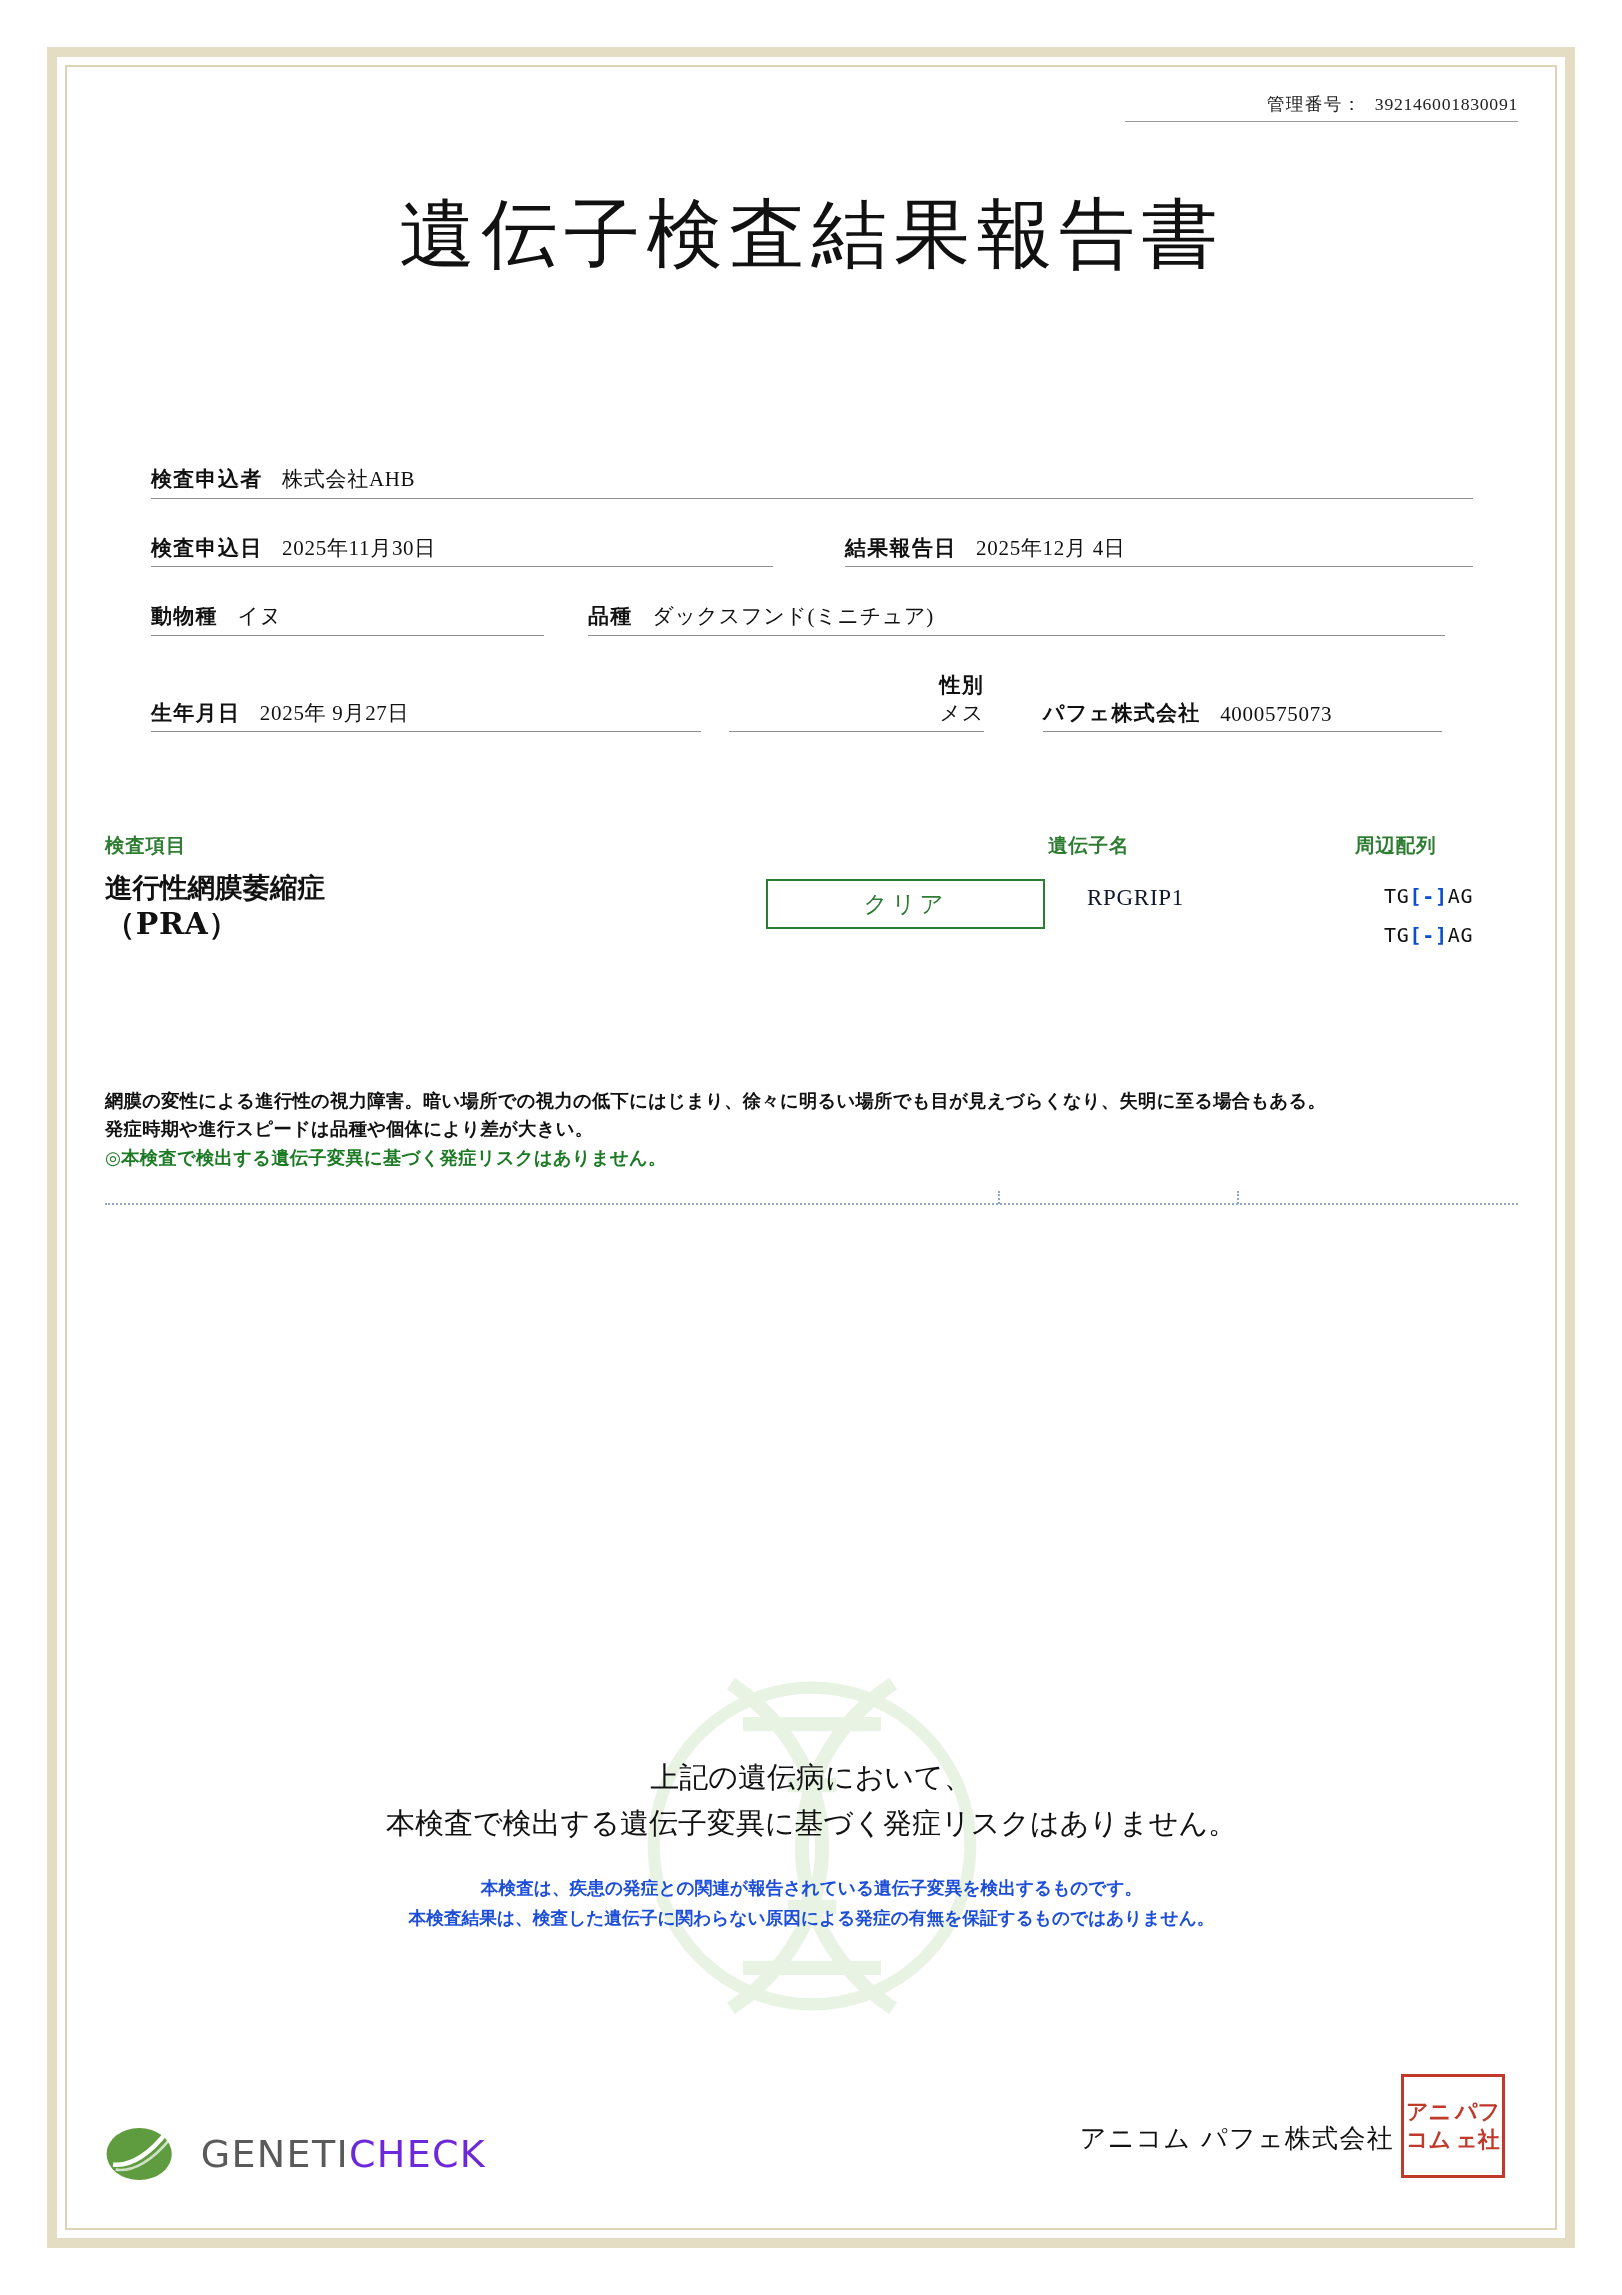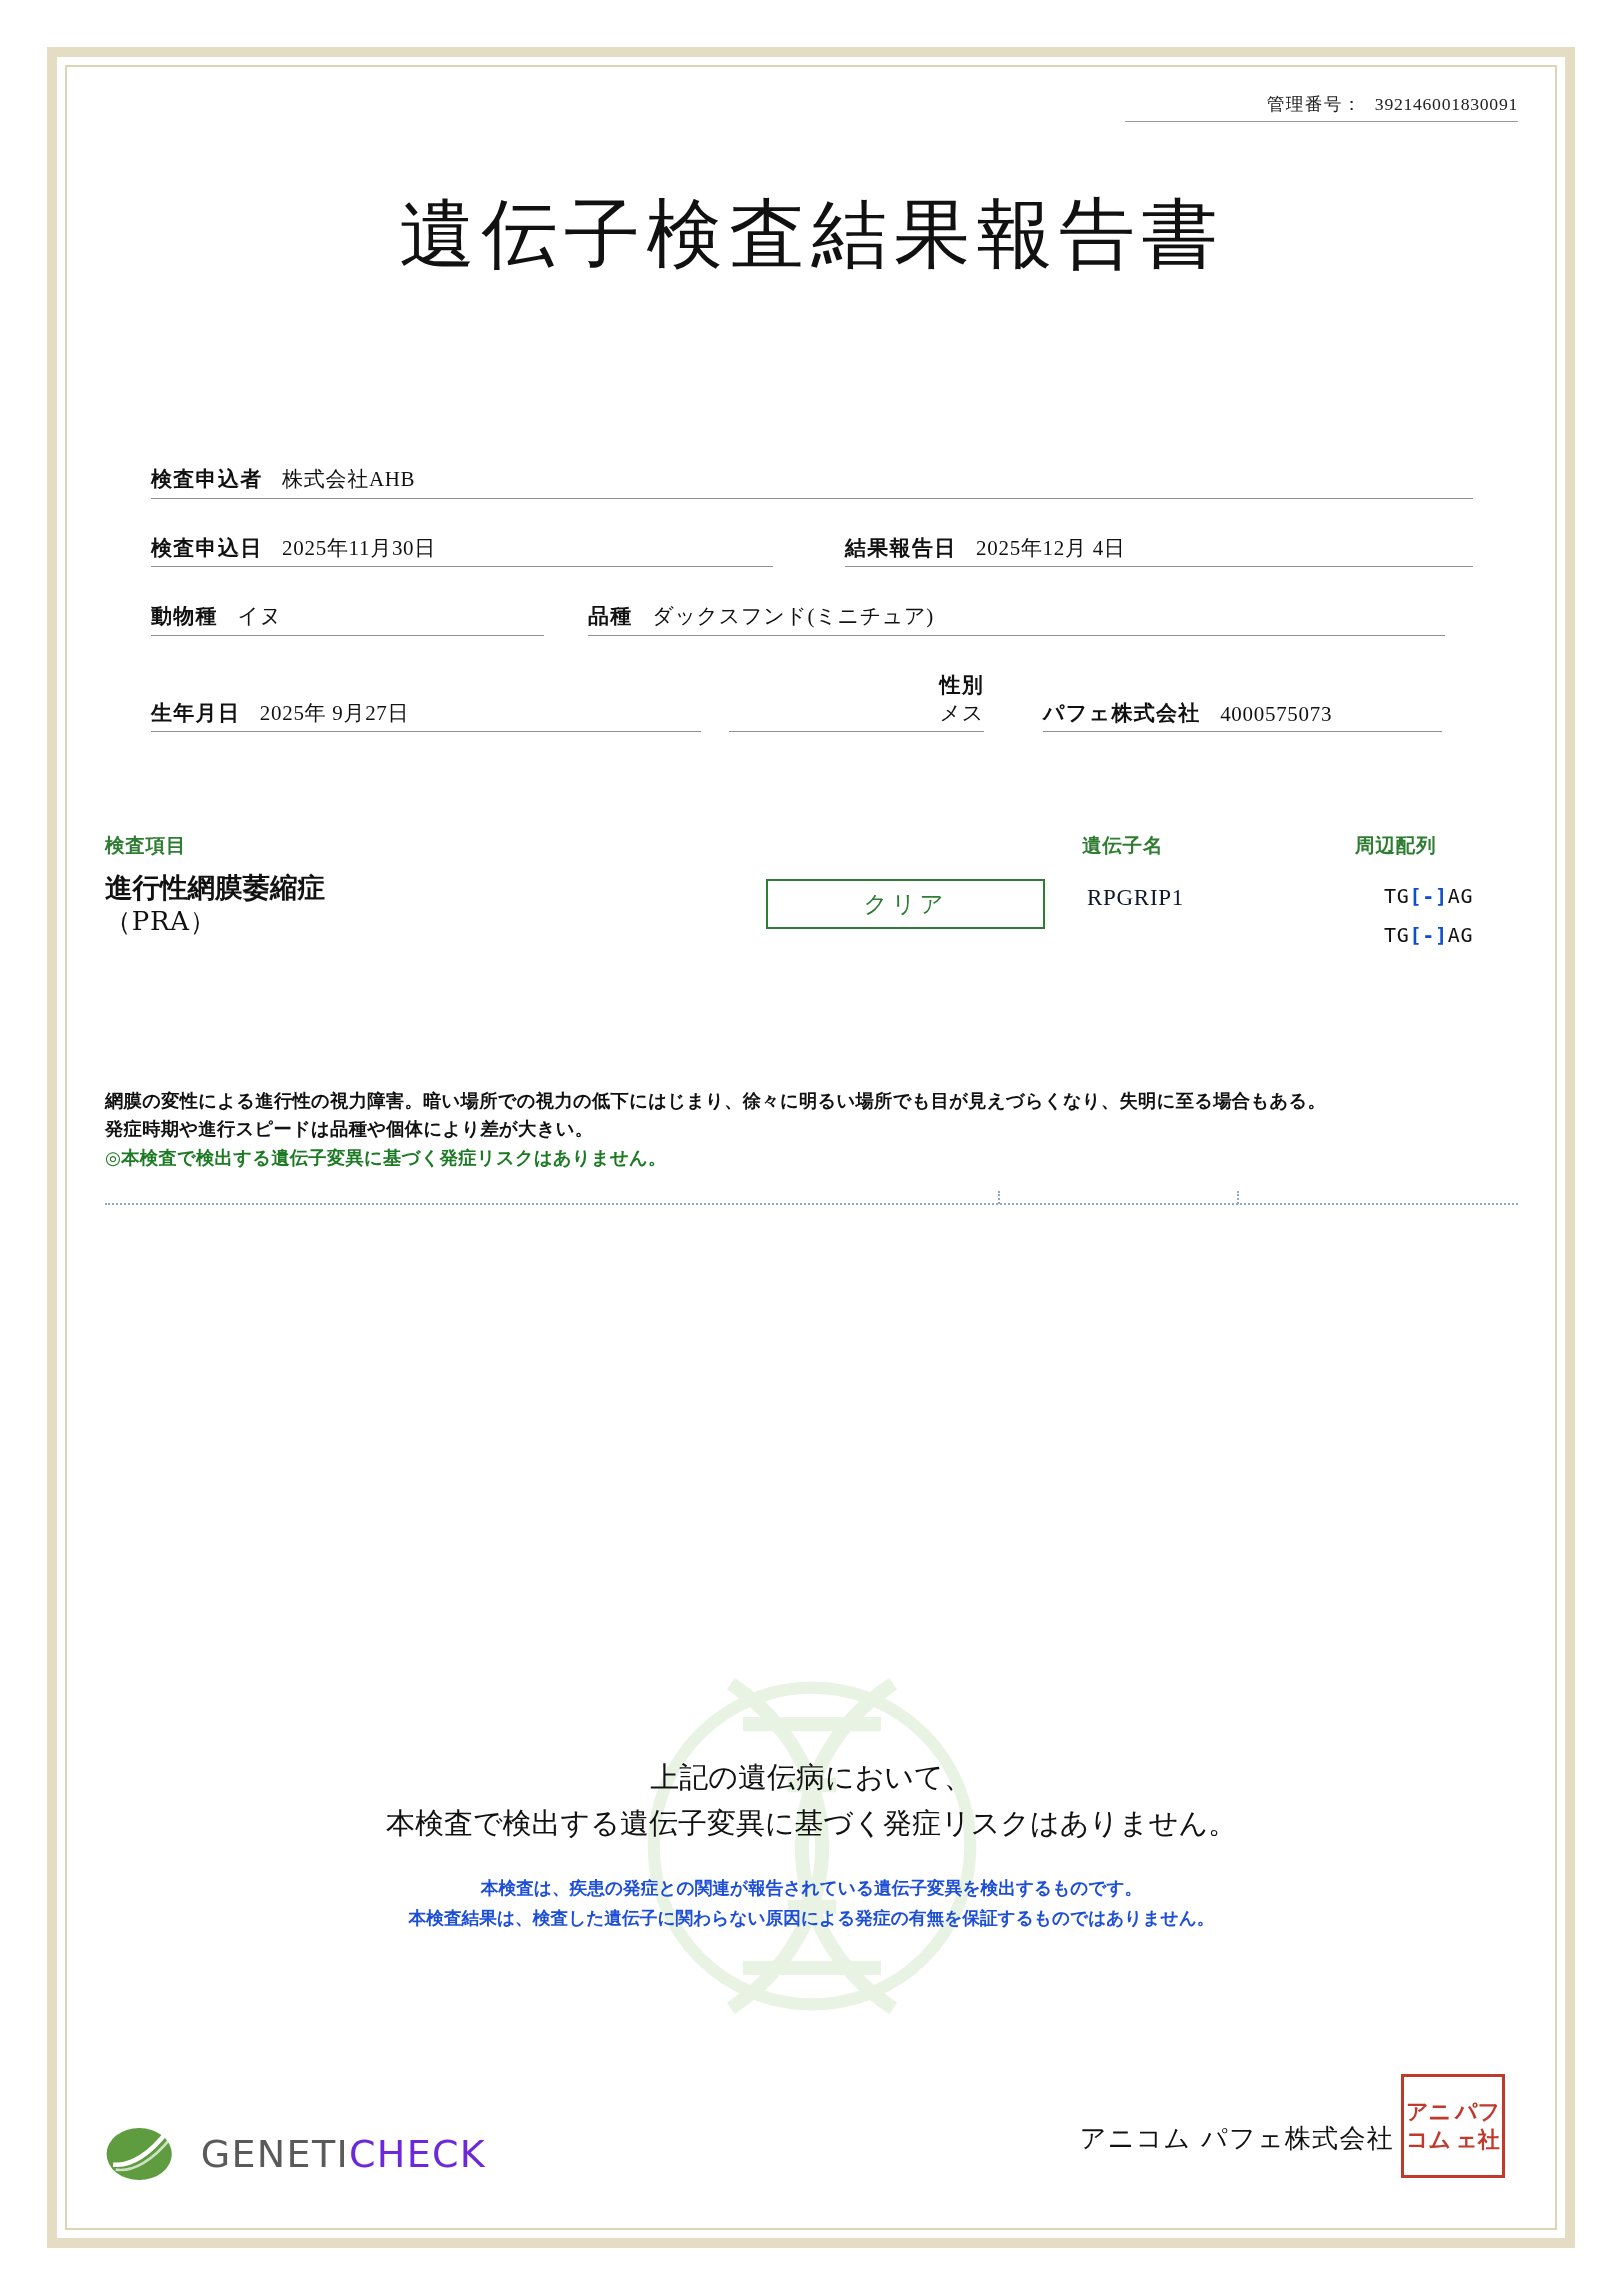--- a/index.html
+++ b/index.html
@@ -137,41 +137,41 @@
     height: 29px;
   }
   .res-head .h-item {
     position: absolute;
     font-size: 19.6px;
     color: #2e7d32;
     font-weight: 700;
     letter-spacing: 0.7px;
   }
   .h-kensa { left: 13px; }
-  .h-gene  { left: 990px; }
+  .h-gene  { left: 956px; }
   .h-seq   { left: 1263px; }
 
   .res-body {
     position: relative;
     height: 131px;
     margin-top: 9.2px;
   }
   .disease-name {
     position: absolute;
     left: 13px;
     top: 0;
     font-size: 27.5px;
     font-weight: 700;
     color: #111;
     line-height: 1.28;
     font-family: "DejaVu Serif", "Liberation Serif", serif;
   }
   .disease-sub {
-    font-size: 26px;
-    font-weight: 400;
+    font-size: 30px;
+    font-weight: 700;
     display: block;
     letter-spacing: 0.7px;
   }
   .judge-box {
     position: absolute;
     left: 674px;
     top: 9.2px;
     width: 275px;
     height: 46px;
     border: 2px solid #2e7d32;

